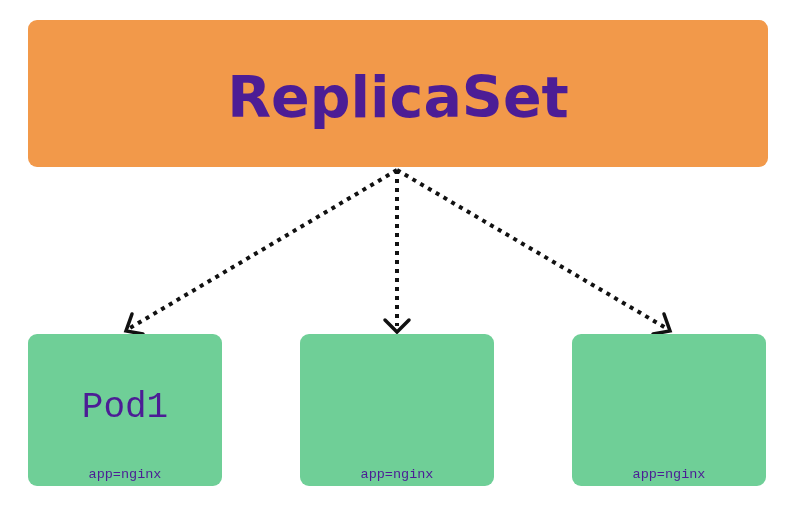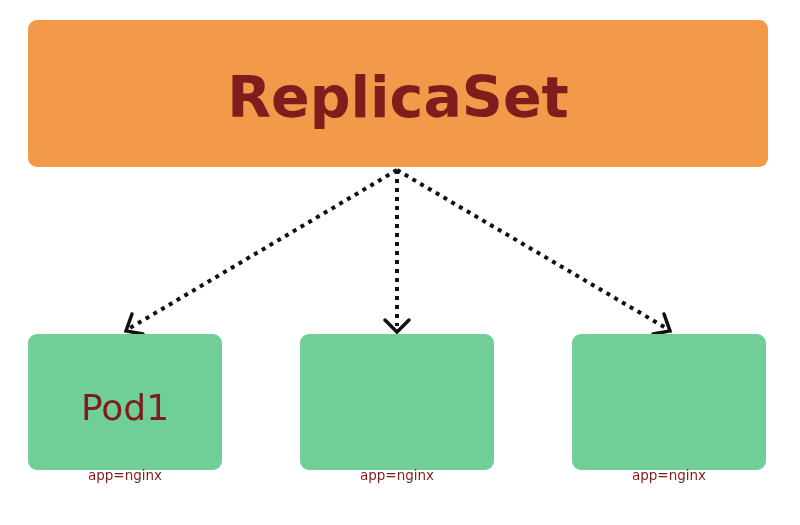--- a/index.html
+++ b/index.html
@@ -1,23 +1,23 @@
 <!DOCTYPE html>
 <html><head>
   <meta charset="utf-8">
   <style>
     html, body { margin: 0; padding: 0; background: #ffffff; }
     body { width: 800px; height: 525px; position: relative; overflow: hidden;
            font-family: "DejaVu Sans", sans-serif; }
-    .box { position: absolute; border-radius: 9px; color: #7f1d1d; text-align: center; }
+    .box { position: absolute; border-radius: 9px; color: #4c1d95; text-align: center; }
     .rs { left: 28px; top: 20px; width: 740px; height: 147px; background: #f2994a; }
     .rs .title { position: absolute; left: 0; right: 0; top: 44px; font-size: 57px; line-height: 66px;
                  font-weight: bold; letter-spacing: 0px; }
     .rs .sub { position: absolute; left: 0; right: 0; top: 110px; font-size: 14px; line-height: 20px; }
-    .pod { top: 334px; width: 194px; height: 136px; background: #6fcf97; }
+    .pod { top: 334px; width: 194px; height: 152px; background: #6fcf97; font-family: Liberation Mono, monospace; }
     .pod .title { position: absolute; left: 0; right: 0; top: 52px; font-size: 36px; line-height: 44px; }
     .pod .sub { position: absolute; left: 0; right: 0; top: 103px; font-size: 13.5px; line-height: 20px; margin-top: 28px; }
     svg.arrows { position: absolute; left: 0; top: 0; }
   </style>
 </head>
 <body>
 
 <div class="box rs" style="background: rgb(242, 153, 74);">
   <div class="title">ReplicaSet</div>
 </div>

